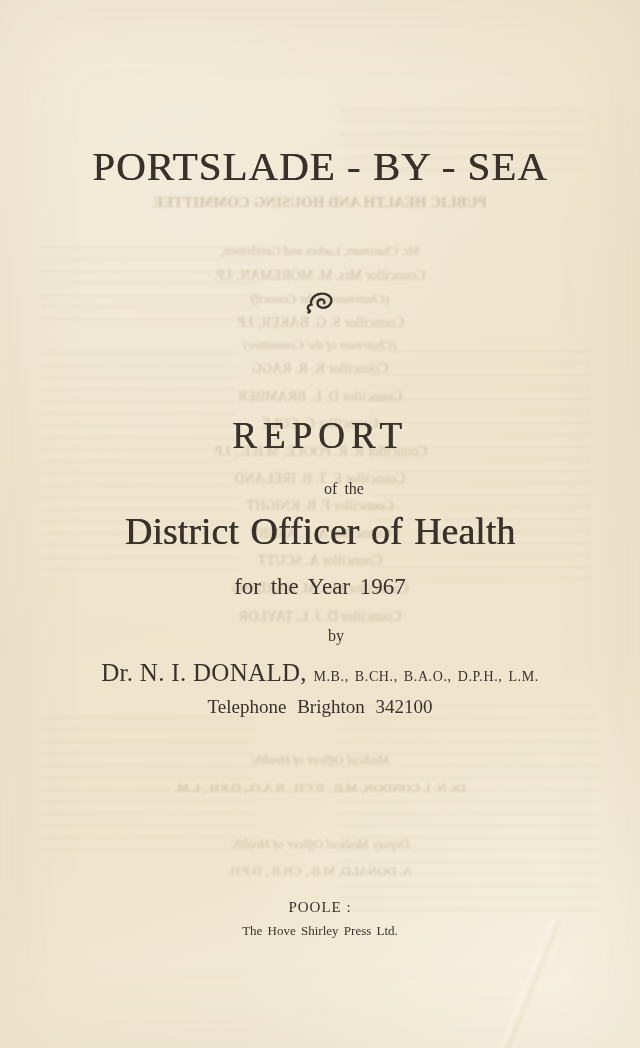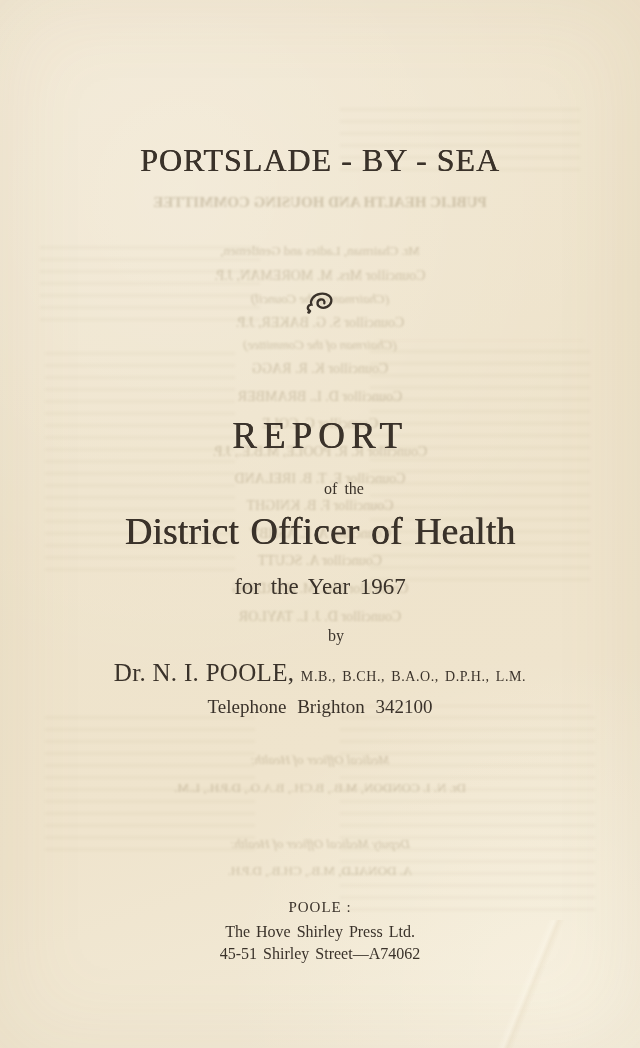--- a/index.html
+++ b/index.html
@@ -9,31 +9,31 @@
     color:var(--ink,#3a322a);
     background:
       radial-gradient(120% 80% at 28% 18%, rgba(255,255,255,.22), rgba(255,255,255,0) 60%),
       radial-gradient(90% 60% at 85% 95%, rgba(255,251,238,.35), rgba(255,251,238,0) 55%),
       linear-gradient(160deg,#f1e7d2 0%,#eee3cb 40%,#efe4cd 68%,#f3ecda 100%);
     box-shadow: inset 0 0 90px rgba(170,140,90,.10);
   }
   .line{position:absolute;left:0;right:0;text-align:center;white-space:nowrap;}
   .thick{text-shadow:.45px 0 0 currentColor;}
   .hdr1{top:101px;font-size:28px;word-spacing:7px;}
-  .hdr2{top:142px;font-size:32px;letter-spacing:1px;}
+  .hdr2{top:142px;font-size:41px;letter-spacing:1px;}
   .report{top:414px;font-size:37px;letter-spacing:6px;}
   .ofthe{top:480px;font-size:16px;word-spacing:3px;margin-left:48px;}
   .main-title{top:509px;font-size:38px;word-spacing:2px;}
   .yearline{top:574px;font-size:23px;word-spacing:4px;}
   .byline{top:627px;font-size:16px;margin-left:32px;}
   .author{top:659px;font-size:25px;letter-spacing:.3px;}
   .author .quals{font-size:14px;letter-spacing:.6px;word-spacing:2px;font-family:Liberation Serif, serif;}
   .phone{top:696px;font-size:19px;word-spacing:6px;}
   .imp1{top:899px;font-size:15px;letter-spacing:1px;}
-  .imp2{top:923px;font-size:16px;word-spacing:2px;}
+  .imp2{top:923px;font-size:13px;word-spacing:2px;}
   .imp3{top:945px;font-size:16px;word-spacing:2px;}
   .ornament{position:absolute;left:0;right:0;top:286px;display:flex;justify-content:center;}
 
   
   .ghost{position:absolute;inset:0;transform:scaleX(-1);filter:blur(.9px);opacity:.34;pointer-events:none;}
   .ghost-line{position:absolute;left:0;right:0;text-align:center;white-space:nowrap;color:#8d7c58;}
   .smudge{position:absolute;opacity:.055;filter:blur(1.4px);transform:scaleX(-1);pointer-events:none;
     background:repeating-linear-gradient(0deg,transparent 0 9px,#8d7c58 9px 12px);border-radius:8px;}
   .s1{left:40px;top:238px;width:220px;height:92px;}
   .s2{left:340px;top:100px;width:240px;height:80px;}
@@ -87,22 +87,21 @@
       <circle cx="7.6" cy="28.4" r="1.7" fill="#3a322a"></circle>
     </svg>
   </div>
 
   <div class="line report thick">REPORT</div>
   <div class="line ofthe">of the</div>
   <div class="line main-title thick">District Officer of Health</div>
   <div class="line yearline">for the Year 1967</div>
   <div class="line byline">by</div>
   <div class="line author">
-    <span>Dr. N. I. POOLE,</span>
+    <span>Dr. N. I. DONALD,</span>
     <span class="quals">M.B., B.CH., B.A.O., D.P.H., L.M.</span>
   </div>
   <div class="line phone">Telephone Brighton 342100</div>
 
   <div class="line imp1">POOLE :</div>
   <div class="line imp2">The Hove Shirley Press Ltd.</div>
-  <div class="line imp3">45-51 Shirley Street—A74062</div>
 
 </div>
 
 </body></html>

